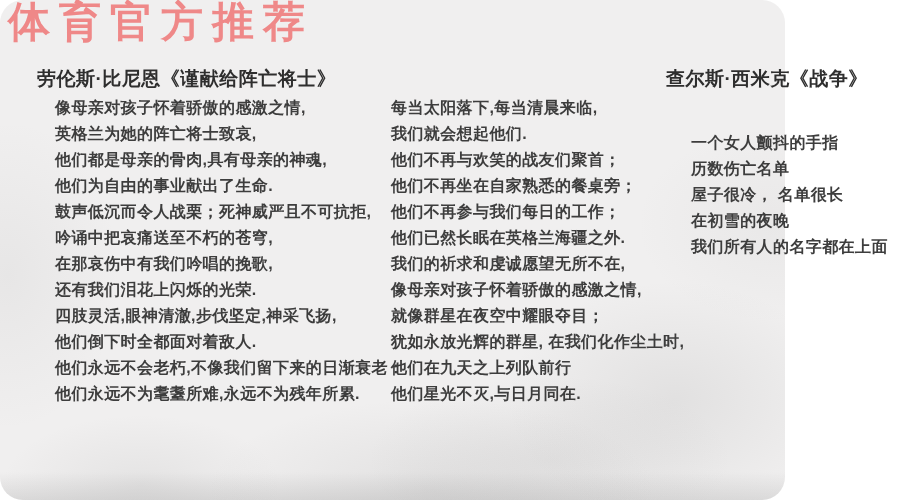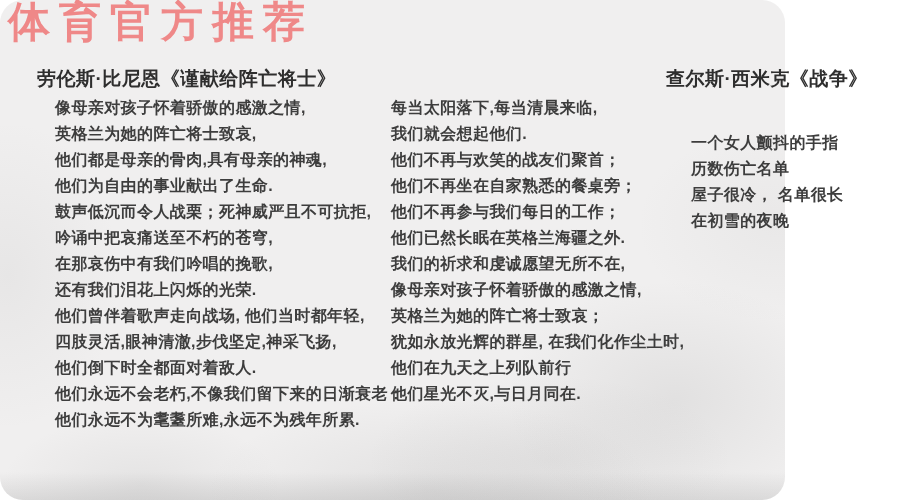--- a/index.html
+++ b/index.html
@@ -53,44 +53,44 @@
 
   <div class="poem-col col-a">
     <p>像母亲对孩子怀着骄傲的感激之情,</p>
     <p>英格兰为她的阵亡将士致哀,</p>
     <p>他们都是母亲的骨肉,具有母亲的神魂,</p>
     <p>他们为自由的事业献出了生命.</p>
     <p>鼓声低沉而令人战栗；死神威严且不可抗拒,</p>
     <p>吟诵中把哀痛送至不朽的苍穹,</p>
     <p>在那哀伤中有我们吟唱的挽歌,</p>
     <p>还有我们泪花上闪烁的光荣.</p>
-    <p>他们曾伴着歌声走向战场, 他们当时都年轻,</p>
     <p>四肢灵活,眼神清澈,步伐坚定,神采飞扬,</p>
     <p>他们倒下时全都面对着敌人.</p>
     <p>他们永远不会老朽,不像我们留下来的日渐衰老：</p>
     <p>他们永远不为耄耋所难,永远不为残年所累.</p>
   </div>
 
   <div class="poem-col col-b">
     <p>每当太阳落下,每当清晨来临,</p>
     <p>我们就会想起他们.</p>
     <p>他们不再与欢笑的战友们聚首；</p>
     <p>他们不再坐在自家熟悉的餐桌旁；</p>
     <p>他们不再参与我们每日的工作；</p>
     <p>他们已然长眠在英格兰海疆之外.</p>
     <p>我们的祈求和虔诚愿望无所不在,</p>
     <p>像母亲对孩子怀着骄傲的感激之情,</p>
-    <p>英格兰为她的阵亡将士致哀；</p>
+    <p>就像群星在夜空中耀眼夺目；</p>
     <p>犹如永放光辉的群星, 在我们化作尘土时,</p>
     <p>他们在九天之上列队前行</p>
     <p>他们星光不灭,与日月同在.</p>
   </div>
 
   <h2 class="poem-heading heading-2">查尔斯·西米克《战争》</h2>
 
   <div class="poem-col col-c">
     <p>一个女人颤抖的手指</p>
     <p>历数伤亡名单</p>
     <p>屋子很冷， 名单很长</p>
     <p>在初雪的夜晚</p>
+    <p>我们所有人的名字都在上面</p>
   </div>
 
 </div>
 
 </body></html>

